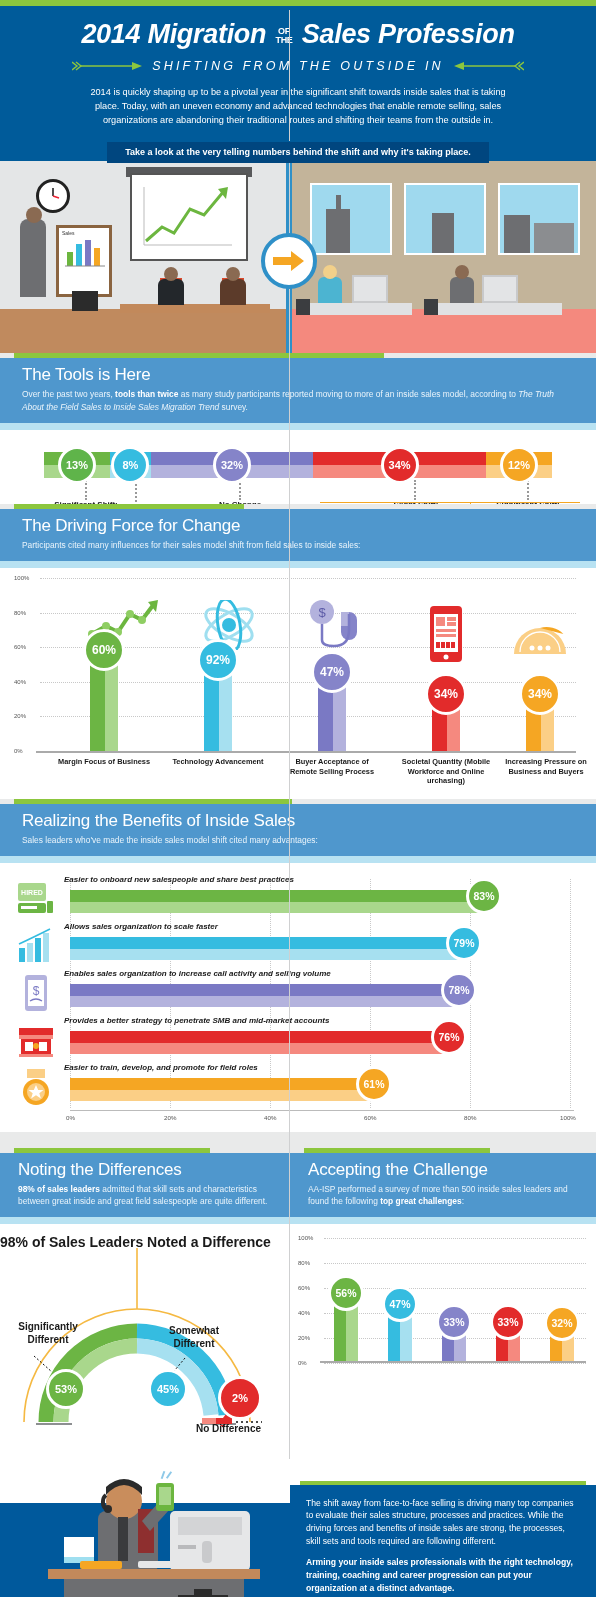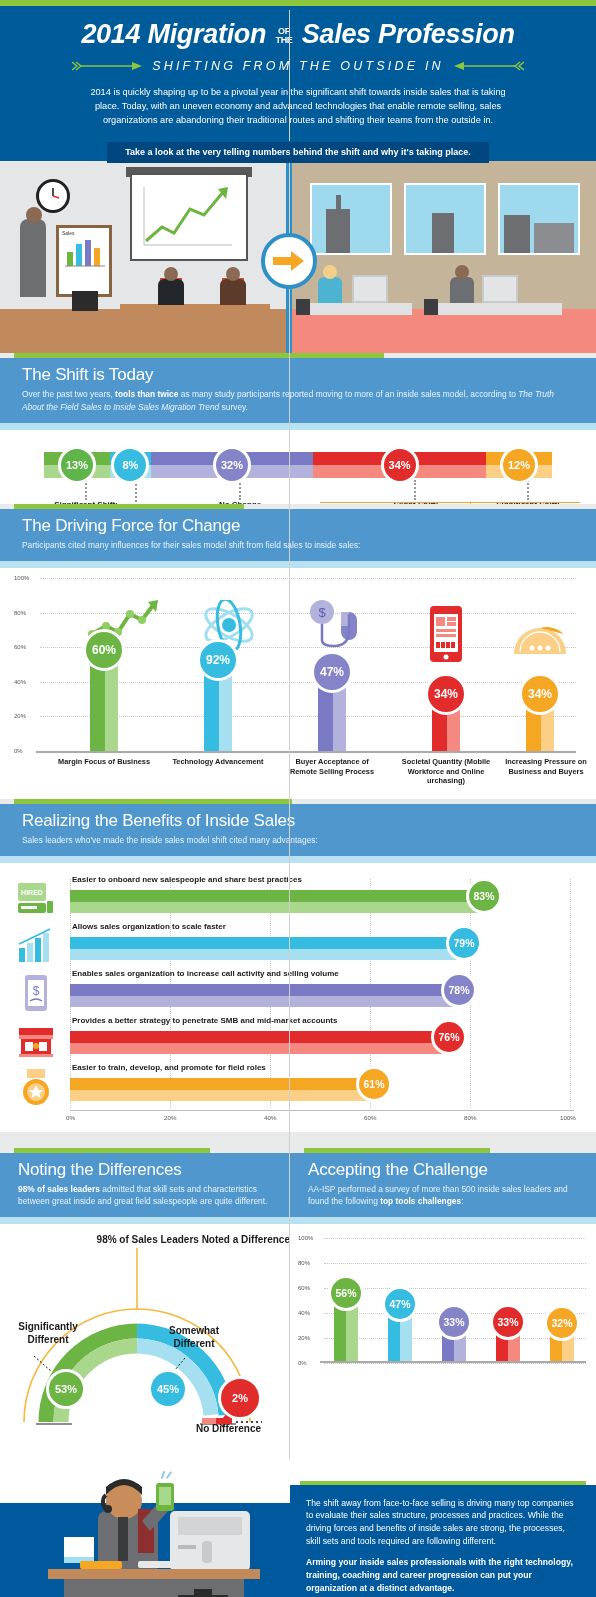--- a/index.html
+++ b/index.html
@@ -84,37 +84,37 @@
   .col .d { position:absolute; left:0; top:0; bottom:0; width:52%; }
   .col .l { position:absolute; right:0; top:0; bottom:0; width:48%; }
   .colbub { position:absolute; width:42px; height:42px; border-radius:50%; border:3px solid #fff;
      display:flex; align-items:center; justify-content:center; color:#fff; font-weight:bold; font-size:12px; z-index:6; }
   .catlbl { position:absolute; text-align:center; font-size:7.4px; font-weight:bold; color:#1a1a1a; line-height:1.3; }
 
   
   .hwrap { background:#fff; padding:12px 14px 6px; position:relative; }
   .hrow { position:relative; height:47px; }
   .hicon { position:absolute; left:2px; top:4px; width:40px; height:40px; }
-  .hlbl { position:absolute; left:58px; top:0; font-size:8px; font-weight:bold; color:#1a1a1a; }
+  .hlbl { position:absolute; left:50px; top:0; font-size:8px; font-weight:bold; color:#1a1a1a;font-style:italic; }
   .hbar { position:absolute; left:56px; top:15px; height:23px; }
   .hbar .d { position:absolute; left:0; right:0; top:0; height:12px; }
   .hbar .l { position:absolute; left:0; right:0; bottom:0; height:11px; }
   .hbub { position:absolute; top:3px; width:36px; height:36px; border-radius:50%; border:3px solid #fff;
       display:flex; align-items:center; justify-content:center; color:#fff; font-weight:bold; font-size:10.5px; z-index:6; }
   .hgrid { position:absolute; top:4px; bottom:18px; border-left:1px dotted #c9c9c9; }
   .haxl { position:absolute; font-size:6.2px; color:#555; }
 
   
   .two { display:flex; }
   .colA { width:290px; position:relative; }
   .colB { width:306px; position:relative; }
   .vsep { position:absolute; left:289px; top:10px; bottom:10px; width:1px; background:#cfd0d1; }
 
   .gaugewrap { background:#fff; height:235px; position:relative; }
-  .gauge-title { position:absolute; top:10px; left:0; right:0; text-align:right; font-size:10px; font-weight:bold; color:#1a1a1a; }
+  .gauge-title { position:absolute; top:10px; left:0; right:0; text-align:left; font-size:14px; font-weight:bold; color:#1a1a1a; }
   .gbub { position:absolute; width:40px; height:40px; border-radius:50%; border:3px solid #fff;
      display:flex; align-items:center; justify-content:center; color:#fff; font-weight:bold; font-size:11px; z-index:8; }
   .glabel { position:absolute; font-size:10px; font-weight:bold; color:#1a1a1a; line-height:1.3; text-align:center; }
 
   .chal { background:#fff; height:235px; position:relative; padding:14px 6px 0 8px; }
 
   
   .final { position:relative; height:190px; }
   .finalbox { position:absolute; left:290px; top:26px; width:306px; height:140px; background:#00599c; color:#fff;
      padding:12px 16px; font-size:8.6px; line-height:1.5; }
@@ -235,21 +235,21 @@
     <div style="position:absolute;left:455px;bottom:74px;width:14px;height:14px;border-radius:50%;background:#8a6a52;"></div>
     <div style="position:absolute;left:296px;bottom:38px;width:14px;height:16px;background:#3b3d40;"></div>
     <div style="position:absolute;left:424px;bottom:38px;width:14px;height:16px;background:#3b3d40;"></div>
   </div>
 
   <div class="sec">
     <div style="position:relative;height:5px;">
       <div style="position:absolute;left:14px;width:370px;height:5px;background:#8cc63e;"></div>
     </div>
     <div class="sec-hd">
-      <h2>The Shift is Today</h2>
+      <h2>The Tools is Here</h2>
       <p><span>Over the past two years, </span><b>tools than twice</b><span> as many study participants reported moving to more of an inside sales model, according to </span><i>The Truth About the Field Sales to Inside Sales Migration Trend</i><span> survey.</span></p>
     </div>
     <div class="sec-underline"></div>
   </div>
 
   <div class="shiftwrap">
     <div class="bar">
       <div class="bseg" style="width:13%;">
         <div class="dark" style="background:#6cb544;"></div>
           <div class="lite" style="background:#a9d78c;"></div>
@@ -581,21 +581,21 @@
         <div class="glabel" style="left:196px;top:198px;width:94px;text-align:left;">No Difference</div>
       </div>
     </div>
 
     <div class="colB">
       <div style="position:relative;height:5px;background:#e9eaea;">
         <div style="position:absolute;left:14px;width:186px;height:5px;background:#8cc63e;"></div>
       </div>
       <div class="sec-hd" style="padding:7px 18px 9px;">
         <h2>Accepting the Challenge</h2>
-        <p><span>AA-ISP performed a survey of more than 500 inside sales leaders and found the following </span><b>top tools challenges</b><span>:</span></p>
+        <p><span>AA-ISP performed a survey of more than 500 inside sales leaders and found the following </span><b>top great challenges</b><span>:</span></p>
       </div>
       <div class="sec-underline"></div>
 
       <div class="chal">
         <div style="position:relative;height:125px;margin-left:26px;margin-right:4px;">
           <div class="gl" style="top:0;">
               <span class="gl-lbl">100%</span>
             </div>
           <div class="gl" style="top:25px;">
               <span class="gl-lbl">80%</span>

